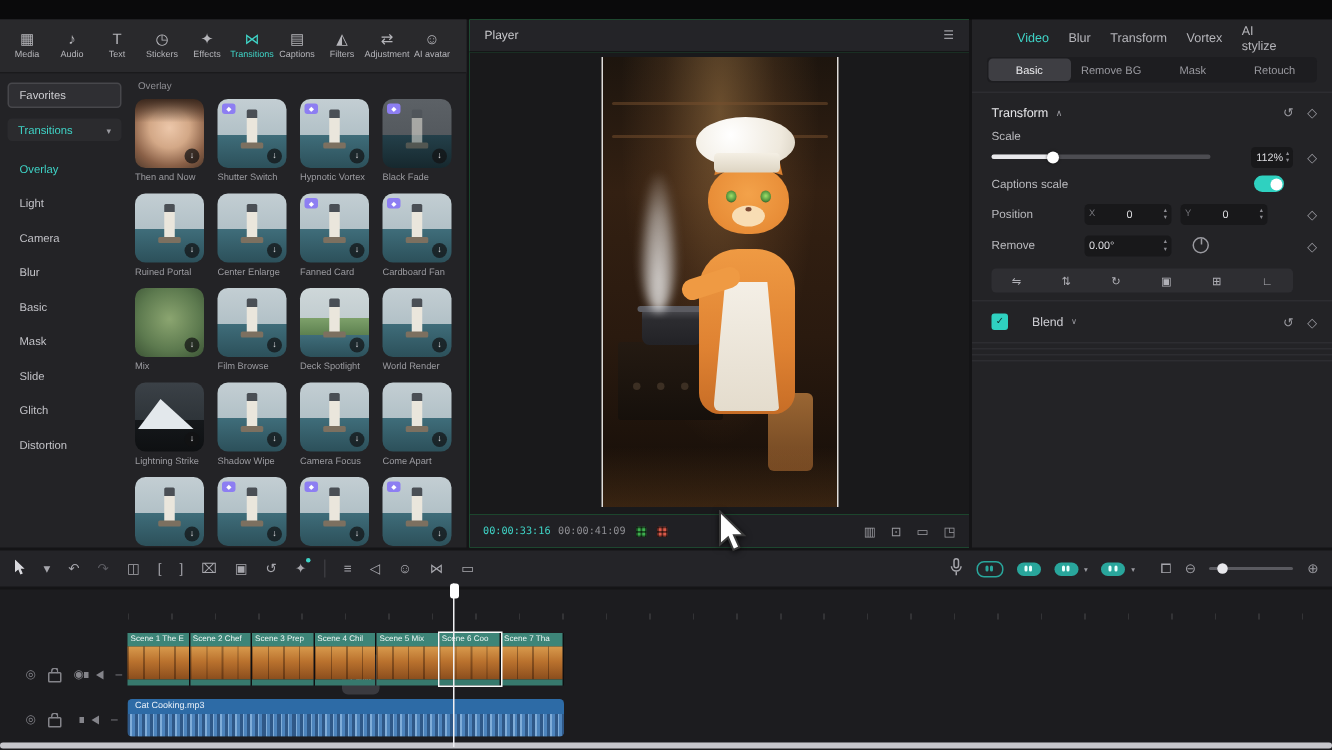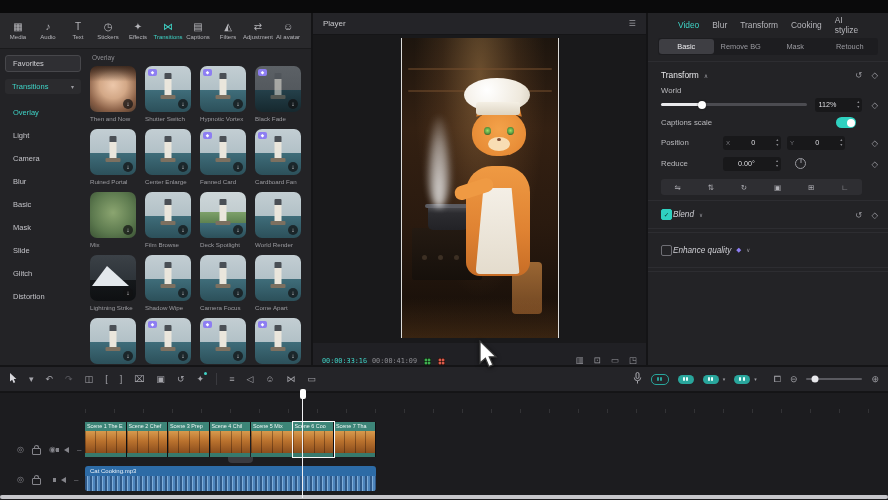--- a/index.html
+++ b/index.html
@@ -62,21 +62,21 @@
   .ear{position:absolute;top:-7px;width:0;height:0;border-left:7px solid transparent;border-right:7px solid transparent;border-bottom:12px solid #d97f2f;}
   .ear.l{left:2px;transform:rotate(-18deg);} .ear.r{right:2px;transform:rotate(18deg);}
   .eye{position:absolute;top:17px;width:7px;height:8px;border-radius:50%;background:radial-gradient(circle at 50% 45%,#9fe06a 0%,#4f8f3a 60%,#1c1c1c 100%);}
   .eye.l{left:12px;} .eye.r{right:12px;}
   .muzzle{position:absolute;left:50%;top:27px;transform:translateX(-50%);width:22px;height:14px;background:#f8ddb4;border-radius:50%;}
   .nose{position:absolute;left:50%;top:28px;transform:translateX(-50%);width:4px;height:3px;background:#7c4a34;border-radius:50%;}
   .hat-puff{position:absolute;left:62px;top:40px;width:66px;height:34px;background:radial-gradient(circle at 35% 35%,#ffffff 0%,#efe9dd 70%,#d8d0c0 100%);border-radius:50%;}
   .hat-band{position:absolute;left:74px;top:64px;width:44px;height:13px;background:linear-gradient(180deg,#f4efe4 0%,#ddd4c2 100%);border-radius:3px;}
   .stool{position:absolute;right:16px;bottom:24px;width:30px;height:52px;background:linear-gradient(180deg,#9a6633 0%,#6f4521 100%);border-radius:4px;}
   .floorglow{position:absolute;left:0;right:0;bottom:0;height:40px;background:linear-gradient(180deg,rgba(0,0,0,0),rgba(224,140,60,.18));}
-  .player-bar{height:22px;background:#202024;display:flex;align-items:flex-end;padding:0 9px;gap:5px;flex:none;}
+  .player-bar{height:22px;background:#202024;display:flex;align-items:center;padding:0 9px;gap:5px;flex:none;}
   .tc{font-family:"DejaVu Sans Mono",monospace;font-size:6.8px;}
   .tc-cur{color:var(--accent);} .tc-dur{color:#8e8e93;}
   .qbadge{width:7px;height:7px;border-radius:1px;margin-left:2px;background-image:linear-gradient(rgba(0,0,0,.55) 1px,transparent 1px),linear-gradient(90deg,rgba(0,0,0,.55) 1px,transparent 1px);background-size:3px 3px;}
   .qb-g{background-color:#3fae4f;} .qb-r{background-color:#d95a4a;}
   .pb-right{margin-left:auto;display:flex;align-items:center;gap:10px;color:var(--dim);font-size:8.5px;}
 
   
   .right-panel{position:absolute;left:648px;top:13px;width:240px;height:352px;background:#232326;overflow:hidden;}
   .insp-tabs{display:flex;gap:13px;align-items:center;height:24px;padding:0 30px;}
   .itab{font-size:8.4px;color:#b5b5ba;}
@@ -87,33 +87,33 @@
   .hr{border-top:1px solid #2d2d31;margin:3px 0;}
   .row{display:flex;align-items:center;padding:0 10px 0 13px;}
   .sp{flex:1;}
   .h-lab{font-size:8.4px;color:#e6e6e9;}
   .h-car{font-size:6px;color:var(--dim);margin-left:5px;}
   .ic{font-size:8.5px;color:var(--dim);margin-left:9px;}
   .s-lab{font-size:7.8px;color:#b9b9bd;}
   .slider{position:relative;width:146px;height:3px;background:#4c4c51;border-radius:2px;}
   .slider .fill{position:absolute;left:0;top:0;height:100%;width:28%;background:#e9e9ec;border-radius:2px;}
   .slider .knob{position:absolute;left:28%;top:50%;transform:translate(-50%,-50%);width:8px;height:8px;border-radius:50%;background:#fff;box-shadow:0 0 2px rgba(0,0,0,.6);}
-  .valbox{display:flex;align-items:center;height:14px;background:#18181a;border-radius:3px;padding:0 3px;gap:21px;}
+  .valbox{display:flex;align-items:center;height:14px;background:#18181a;border-radius:3px;padding:0 3px;gap:2px;}
   .valbox .v{font-size:7.2px;color:#dddde1;}
   .valbox .axis{font-size:6.2px;color:#77777d;}
   .step{display:flex;flex-direction:column;font-size:4.2px;line-height:4.2px;color:#8e8e94;}
   .toggle{position:relative;width:20px;height:11px;border-radius:6px;background:#2fd1c0;}
   .toggle .tknob{position:absolute;right:1.5px;top:1.5px;width:8px;height:8px;border-radius:50%;background:#fff;}
   .dial{width:9px;height:9px;border:1px solid var(--dim);border-radius:50%;position:relative;margin-left:14px;}
   .dial::after{content:"";position:absolute;left:50%;top:0;width:1px;height:4px;background:var(--dim);transform:translateX(-50%);}
   .align-bar{display:flex;align-items:center;justify-content:space-around;height:16px;background:#2e2e32;border-radius:3px;margin:5px 26px 5px 13px;}
   .ai{font-size:7.5px;color:#b0b0b6;}
   .chk{width:9px;height:9px;border:1px solid #6f6f75;border-radius:2px;flex:none;}
   .chk.on{background:#2fd1c0;border-color:#2fd1c0;color:#0c2b28;font-size:6.5px;line-height:9px;text-align:center;}
-  .e-lab{font-size:8.2px;color:#cfcfd4;margin-left:1px;font-style:italic;}
+  .e-lab{font-size:8.2px;color:#cfcfd4;margin-left:16px;}
   .gem{font-size:6.5px;color:var(--vip);margin-left:5px;}
   .car2{font-size:5.5px;color:var(--dim);margin-left:5px;}
   .erow{height:28px;display:flex;align-items:center;padding:0 10px 0 13px;}
   .applyall{background:#323237;color:#88888e;font-size:6.6px;border:none;border-radius:3px;padding:2px 6px;font-family:inherit;}
 
   
   .tl-toolbar{position:absolute;left:0;top:367px;width:888px;height:25px;background:#242428;display:flex;align-items:center;padding:0 9px;box-sizing:border-box;border-bottom:1px solid #151517;}
   .tl-left{display:flex;align-items:center;gap:12px;}
   .tli{position:relative;font-size:9px;color:#a6a6ac;line-height:10px;}
   .tli.dim{color:#5c5c62;}
@@ -470,40 +470,40 @@
         <span>◳</span>
       </span>
     </div>
   </div>
 
   <div class="right-panel">
     <div class="insp-tabs" id="insp-tabs">
         <span class="itab active">Video</span>
         <span class="itab">Blur</span>
         <span class="itab">Transform</span>
-        <span class="itab">Cooking</span>
+        <span class="itab">Vortex</span>
         <span class="itab">AI stylize</span>
       </div>
     <div class="subtabs" id="insp-subtabs">
         <span class="stab active">Basic</span>
         <span class="stab">Remove BG</span>
         <span class="stab">Mask</span>
         <span class="stab">Retouch</span>
       </div>
     <div class="hr"></div>
 
     <div class="row" style="height:20px">
       <span class="h-lab">Transform</span>
       <span class="h-car">∧</span>
       <span class="sp"></span>
       <span class="ic">↺</span>
       <span class="ic">◇</span>
     </div>
     <div class="row" style="height:11px">
-      <span class="s-lab">World</span>
+      <span class="s-lab">Scale</span>
     </div>
     <div class="row" style="height:17px">
       <div class="slider">
           <div class="fill"></div>
           <div class="knob"></div>
         </div>
       <span class="sp"></span>
       <div class="valbox">
         <span class="v">112%</span>
         <span class="step">
@@ -535,23 +535,23 @@
         <span class="v" style="flex:1;text-align:center">0</span>
         <span class="step">
             <span>▴</span>
             <span>▾</span>
           </span>
       </div>
       <span class="sp"></span>
       <span class="ic">◇</span>
     </div>
     <div class="row" style="height:21px">
-      <span class="s-lab" style="width:62px">Reduce</span>
+      <span class="s-lab" style="width:62px">Remove</span>
       <div class="valbox" style="width:52px">
-        <span class="v" style="flex:1;text-align:right">0.00°</span>
+        <span class="v" style="flex:1;text-align:left">0.00°</span>
         <span class="step">
             <span>▴</span>
             <span>▾</span>
           </span>
       </div>
       <span class="dial"></span>
       <span class="sp"></span>
       <span class="ic">◇</span>
     </div>
     <div class="align-bar" id="align-bar">
@@ -568,28 +568,20 @@
       <span class="chk on">✓</span>
       <span class="e-lab">Blend</span>
       <span class="car2">∨</span>
       <span class="sp"></span>
       <span class="ic">↺</span>
       <span class="ic">◇</span>
     </div>
     <div class="hr"></div>
     <div id="effect-rows">
         <div class="hr"></div>
-        <div class="erow">
-    <span class="chk"></span>
-    <span class="e-lab">Enhance quality</span>
-    <span class="gem">◆</span>
-    <span class="car2">∨</span>
-    <span class="sp"></span>
-
-  </div>
         <div class="hr"></div>
         <div class="hr"></div>
       </div>
   </div>
 
   <div class="tl-toolbar">
     <div class="tl-left" id="tl-left">
       <span class="tli" style="color:#e6e6ea">
         <svg width="8" height="11" viewBox="0 0 8 11">
             <path d="M1 0 L1 8.5 L3.2 6.7 L4.6 10 L6.2 9.3 L4.8 6.1 L7.4 6.1 Z" fill="#d8d8dd"></path>

